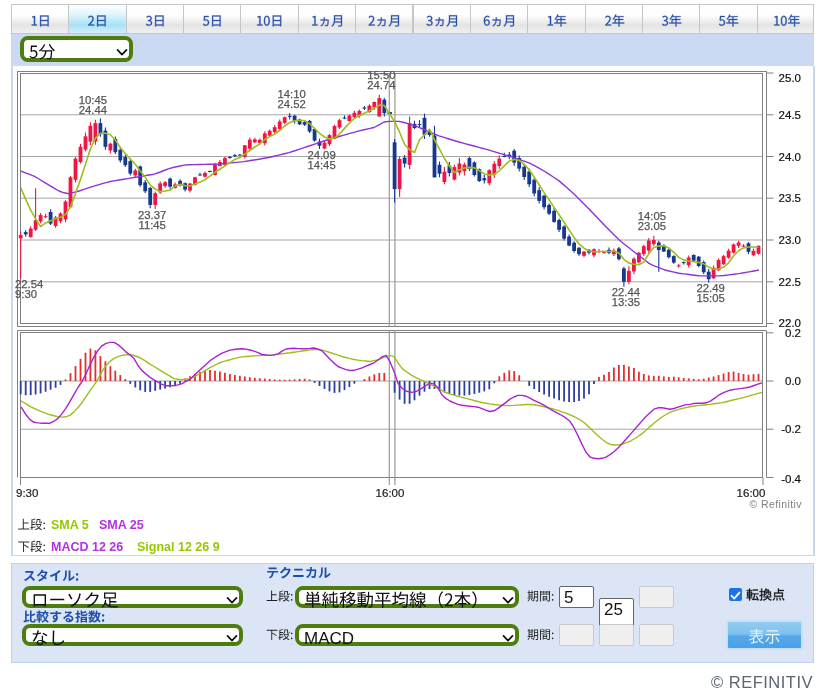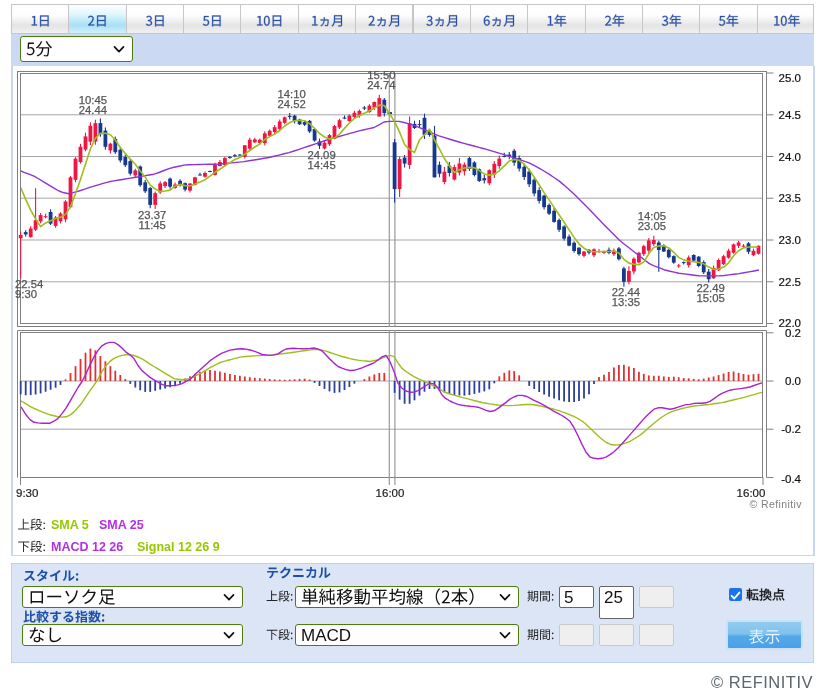--- a/index.html
+++ b/index.html
@@ -1,21 +1,21 @@
 <!DOCTYPE html>
 <html><head><meta charset="utf-8"><style>
 html,body{margin:0;padding:0;width:826px;height:695px;background:#fff;overflow:hidden}
 *{box-sizing:border-box}
 body{position:relative;font-family:"Liberation Sans",sans-serif}
 .tab{position:absolute;top:4px;height:30px;border:1px solid #c6c6c6;
 background:linear-gradient(180deg,#ffffff 0%,#fdfdfd 38%,#e4e4e4 72%,#f0f0f0 100%)}
 .tab.sel{background:linear-gradient(180deg,#fdfeff 0%,#e2f6fd 32%,#a7e1f7 72%,#d2effb 100%)}
 .band{position:absolute;left:11px;top:34px;width:803px;height:32px;background:#ccd9f2}
 .eborder{position:absolute;background:#c9d6f2}
-.selbox{position:absolute;background:#fff;border:1px solid #4d7c0f;border-radius:3px;z-index:7}
+.selbox{position:absolute;background:#fff;border:4px solid #4d7c0f;border-radius:8px;z-index:7}
 .panel{position:absolute;left:11px;top:563px;width:803px;height:100px;background:#dbe5f6;border:1px solid #bdd0f0;z-index:5}
 .inp{position:absolute;background:#fff;border:1px solid #666;border-radius:2px;z-index:7;
 font-size:17px;color:#111;padding:0 0 0 4px;line-height:21px}
 .inp.dis{background:#efefef;border:1px solid #c9c9c9}
 .cbx{position:absolute;left:729px;top:588px;width:13px;height:13px;background:#1a73e8;border-radius:2px;z-index:7}
 .btn{position:absolute;left:726px;top:620px;width:77px;height:30px;z-index:7;border:2px solid #c9e0f6;border-radius:3px;
 background:linear-gradient(180deg,#92cbf0 0%,#7fc1ee 46%,#55a8e9 54%,#4aa0e8 100%)}
 </style></head>
 <body>
 <div class="band"></div>
@@ -694,21 +694,21 @@
       <path d="M204.5,7.8 L209,12.6 L213.5,7.8" fill="none" stroke="#111" stroke-width="1.7" stroke-linecap="round" stroke-linejoin="round"></path>
     </svg>
   </div>
 <div class="selbox" style="left:295px;top:624px;width:224px;height:22px">
     <svg width="222" height="20" style="position:absolute;left:0;top:0">
       <text x="5" y="16.1" font-size="17" fill="#111" font-family="Liberation Sans,sans-serif">MACD</text>
       <path d="M204.5,7.8 L209,12.6 L213.5,7.8" fill="none" stroke="#111" stroke-width="1.7" stroke-linecap="round" stroke-linejoin="round"></path>
     </svg>
   </div>
 <div class="inp" style="left:559px;top:586px;width:35px;height:22px">5</div>
-<div class="inp" style="left:599px;top:586px;width:35px;height:33px">25</div>
+<div class="inp" style="left:599px;top:598px;width:35px;height:33px">25</div>
 <div class="inp dis" style="left:639px;top:586px;width:35px;height:22px"></div>
 <div class="inp dis" style="left:559px;top:624px;width:35px;height:22px"></div>
 <div class="inp dis" style="left:599px;top:624px;width:35px;height:22px"></div>
 <div class="inp dis" style="left:639px;top:624px;width:35px;height:22px"></div>
 <div class="cbx"><svg width="13" height="13">
       <path d="M2.6,6.8 L5.3,9.5 L10.4,3.6" fill="none" stroke="#fff" stroke-width="1.9" stroke-linecap="round" stroke-linejoin="round"></path>
     </svg></div>
 <div class="btn"><svg width="73" height="26">
       <g transform="translate(20.5,20.5)">
         <path d="M2.2 0.2 2.6 1.3C4.5 0.8 7.3 0.1 9.8 -0.6L9.7 -1.6L5.7 -0.6V-4.3C6.6 -4.9 7.4 -5.5 8.1 -6.2C9.2 -2.5 11.3 0.1 14.7 1.2C14.9 0.9 15.2 0.4 15.5 0.2C13.7 -0.4 12.2 -1.3 11.2 -2.7C12.2 -3.3 13.6 -4.2 14.6 -5.0L13.6 -5.7C12.8 -5.0 11.6 -4.1 10.6 -3.4C10.0 -4.3 9.6 -5.2 9.2 -6.3H15.0V-7.3H8.6V-8.8H13.8V-9.7H8.6V-11.1H14.4V-12.1H8.6V-13.4H7.4V-12.1H1.6V-11.1H7.4V-9.7H2.3V-8.8H7.4V-7.3H1.0V-6.3H6.6C5.0 -4.9 2.6 -3.7 0.4 -3.1C0.7 -2.9 1.1 -2.4 1.2 -2.1C2.3 -2.5 3.4 -3.0 4.5 -3.6V-0.4Z M19.7 -5.6C19.1 -3.8 17.9 -2.0 16.6 -0.9C16.9 -0.7 17.4 -0.4 17.7 -0.2C18.9 -1.4 20.2 -3.3 21.0 -5.3ZM26.9 -5.1C28.1 -3.6 29.3 -1.5 29.7 -0.2L30.9 -0.7C30.5 -2.1 29.2 -4.1 28.0 -5.6ZM18.4 -12.3V-11.1H29.6V-12.3ZM17.0 -8.4V-7.2H23.4V-0.3C23.4 -0.0 23.3 0.0 23.0 0.0C22.7 0.0 21.6 0.0 20.5 0.0C20.7 0.4 20.9 0.9 21.0 1.3C22.4 1.3 23.3 1.2 23.9 1.1C24.5 0.8 24.7 0.5 24.7 -0.3V-7.2H31.1V-8.4Z" fill="#eaf5fd"></path>

